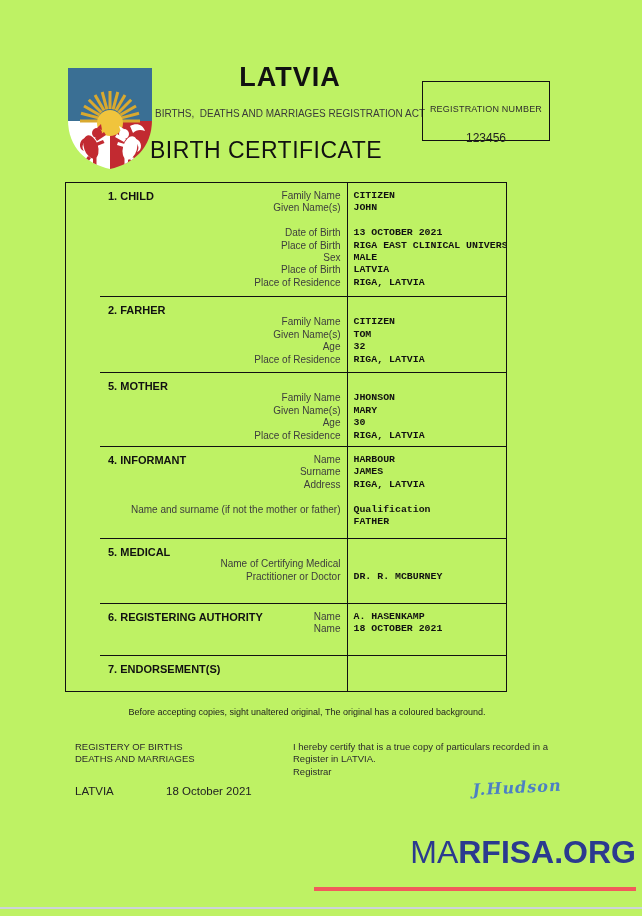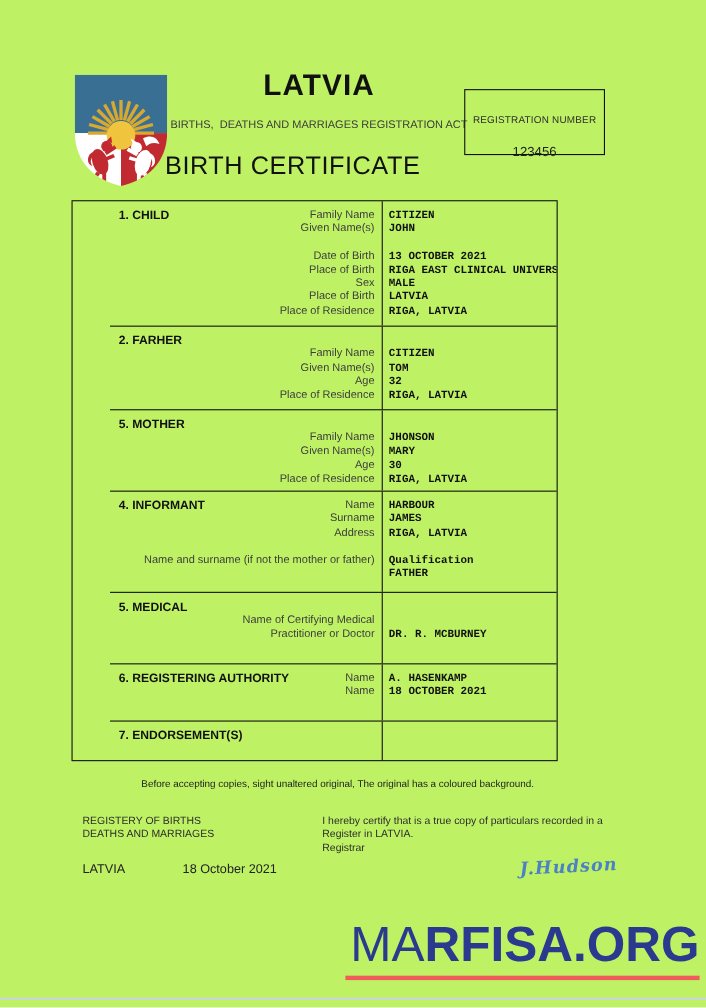--- a/index.html
+++ b/index.html
@@ -36,21 +36,21 @@
   .registry{left:75px;top:741px;font-size:9.5px;line-height:12px;color:#2c2c2c;}
   .certify{left:293px;top:741px;width:256px;font-size:9.5px;line-height:12px;color:#2c2c2c;}
   .registrar{left:293px;top:766px;width:256px;text-align:left;font-size:9.5px;color:#2c2c2c;}
   .place{left:75px;top:785px;font-size:11.5px;color:#222;}
   .fdate{left:166px;top:785px;font-size:11.5px;color:#222;}
   .signature{left:452px;top:778px;width:130px;text-align:center;
              font-family:"DejaVu Serif",serif;font-style:italic;font-weight:bold;
              font-size:16px;color:#4d80c4;transform:rotate(-3deg);letter-spacing:1px;}
 
   
-  .brand{left:280px;top:836px;width:356px;text-align:right;font-size:45px;line-height:1;
+  .brand{left:280px;top:836px;width:356px;text-align:right;font-size:32px;line-height:1;
          color:#2b3a8f;letter-spacing:0;}
   .brand .light{font-weight:normal;}
   .brand .bold{font-weight:bold;}
   .brand-underline{left:314px;top:887px;width:322px;height:4px;background:#f15b5b;}
   .bottom-rule{left:0;top:907px;width:642px;height:2px;background:#ccd3da;}
 </style>
 </head>
 <body>
 
 <div class="page">

